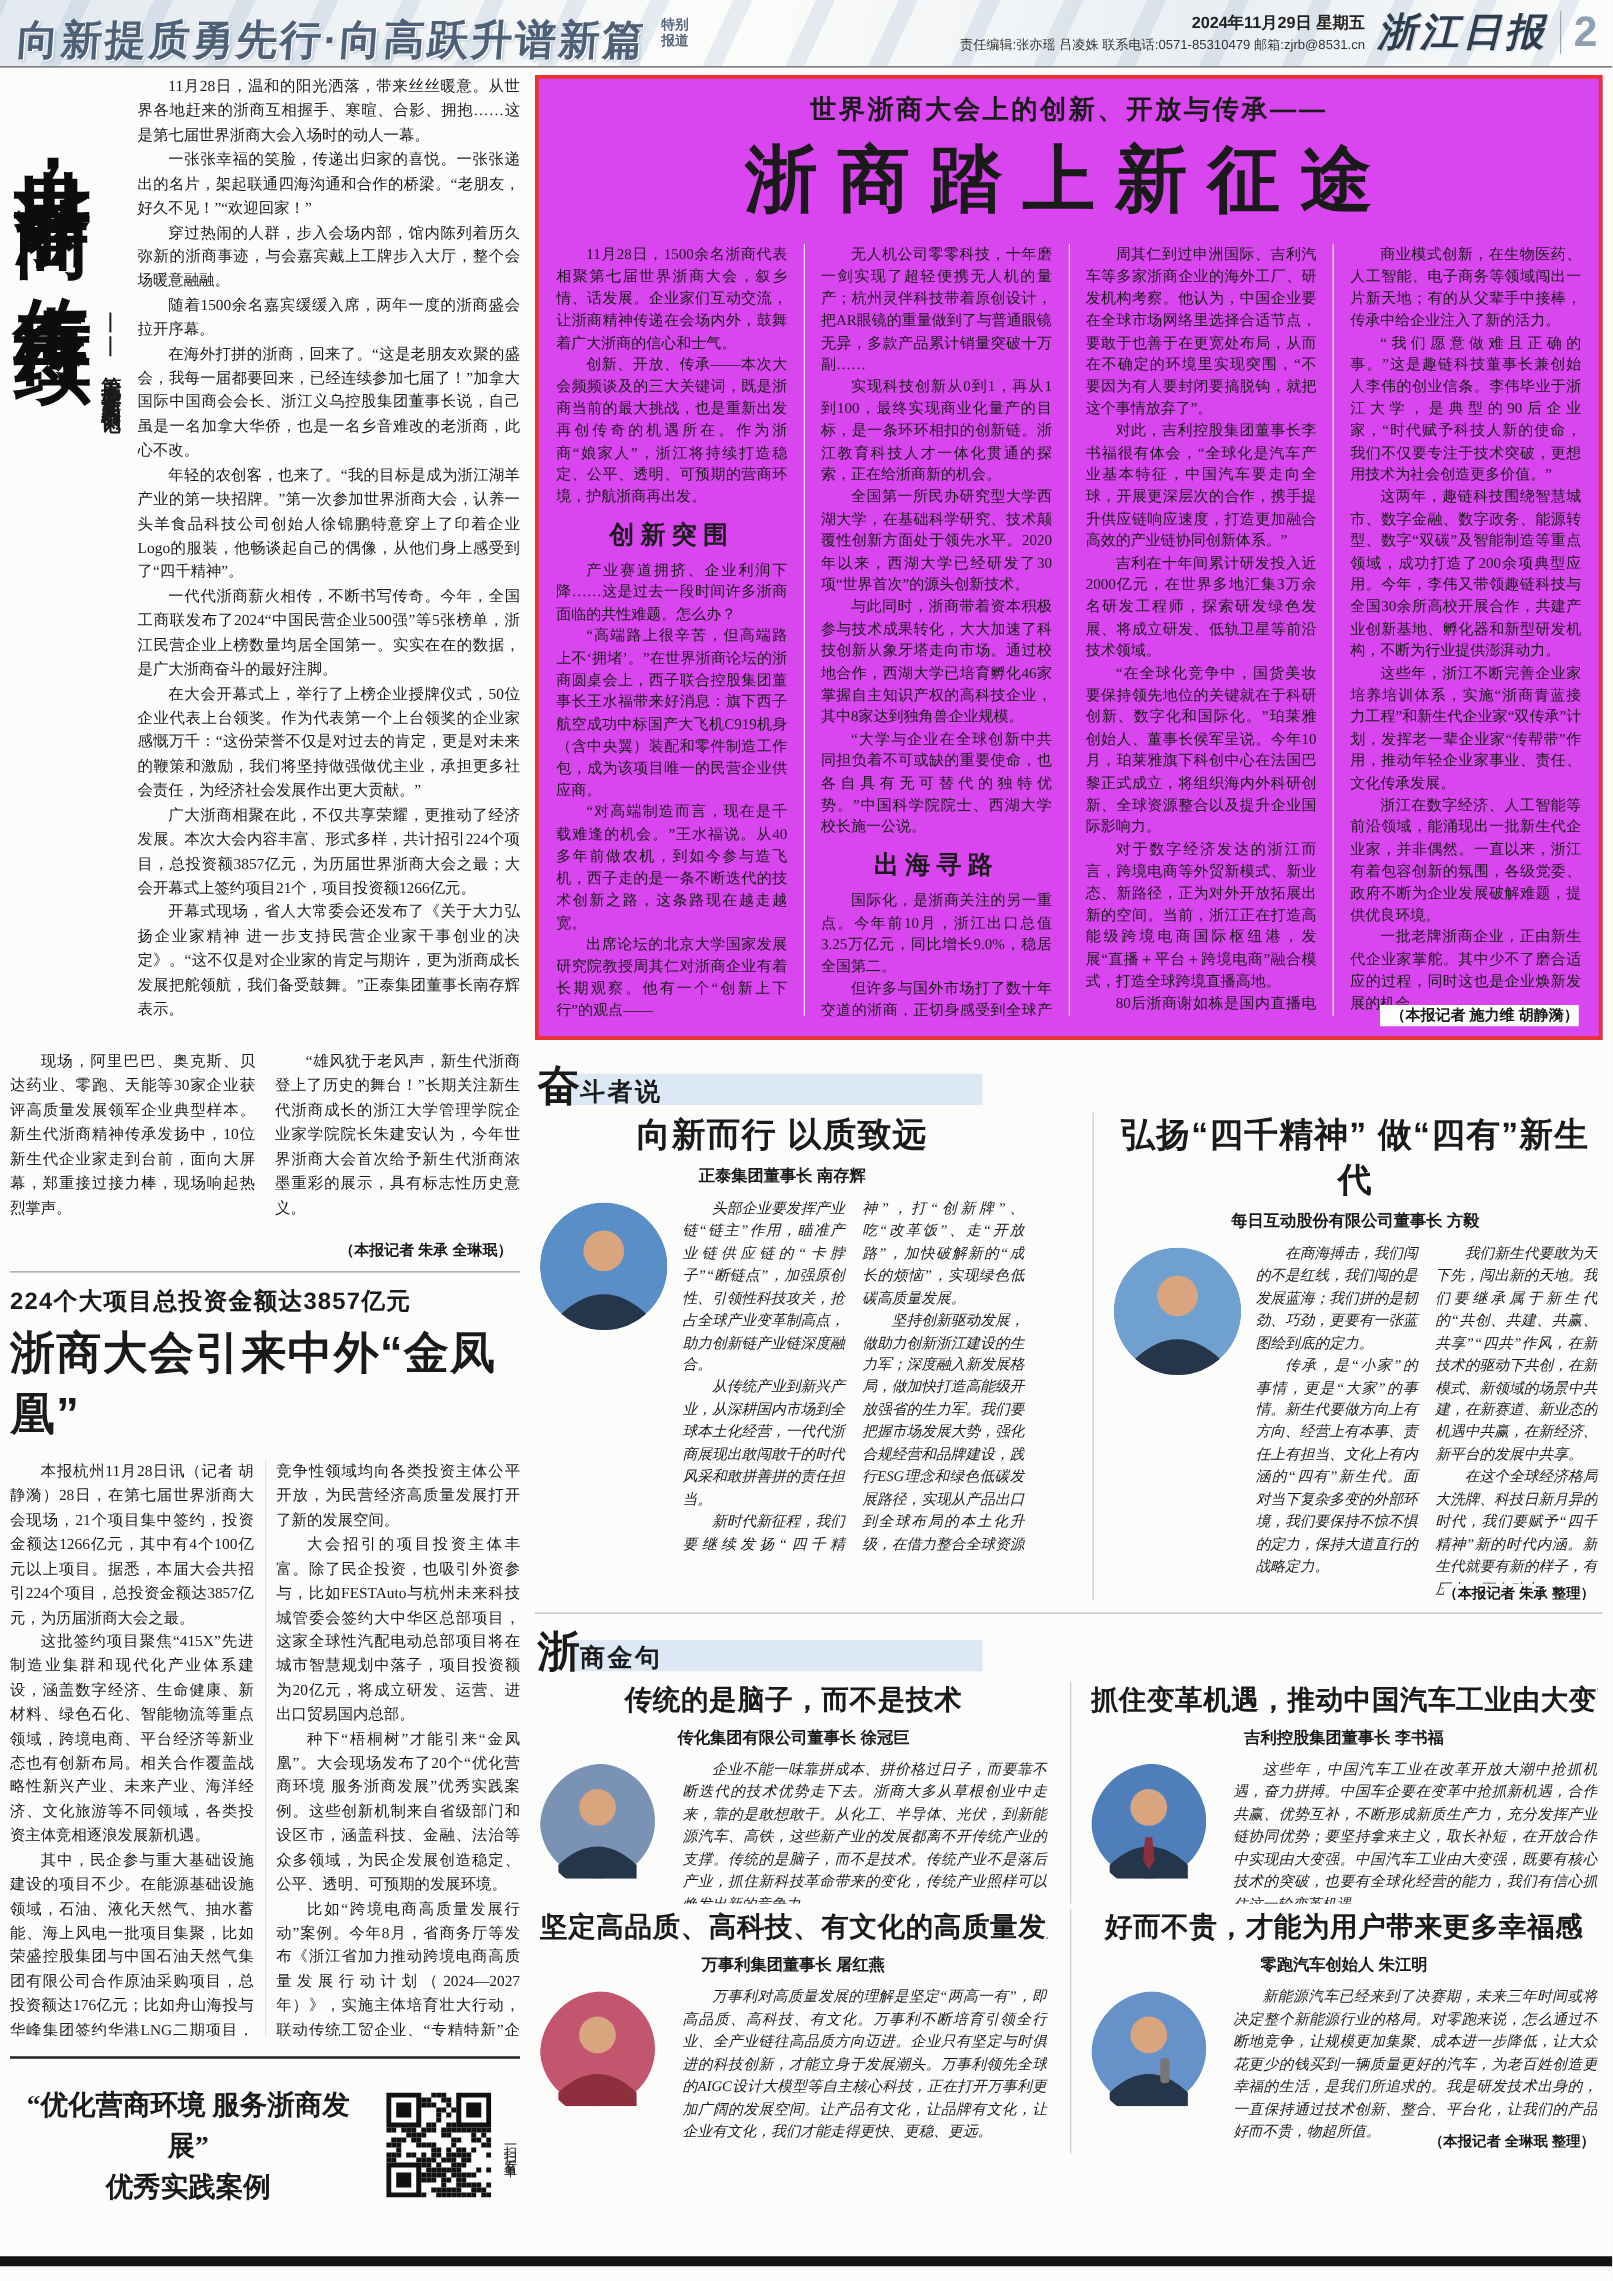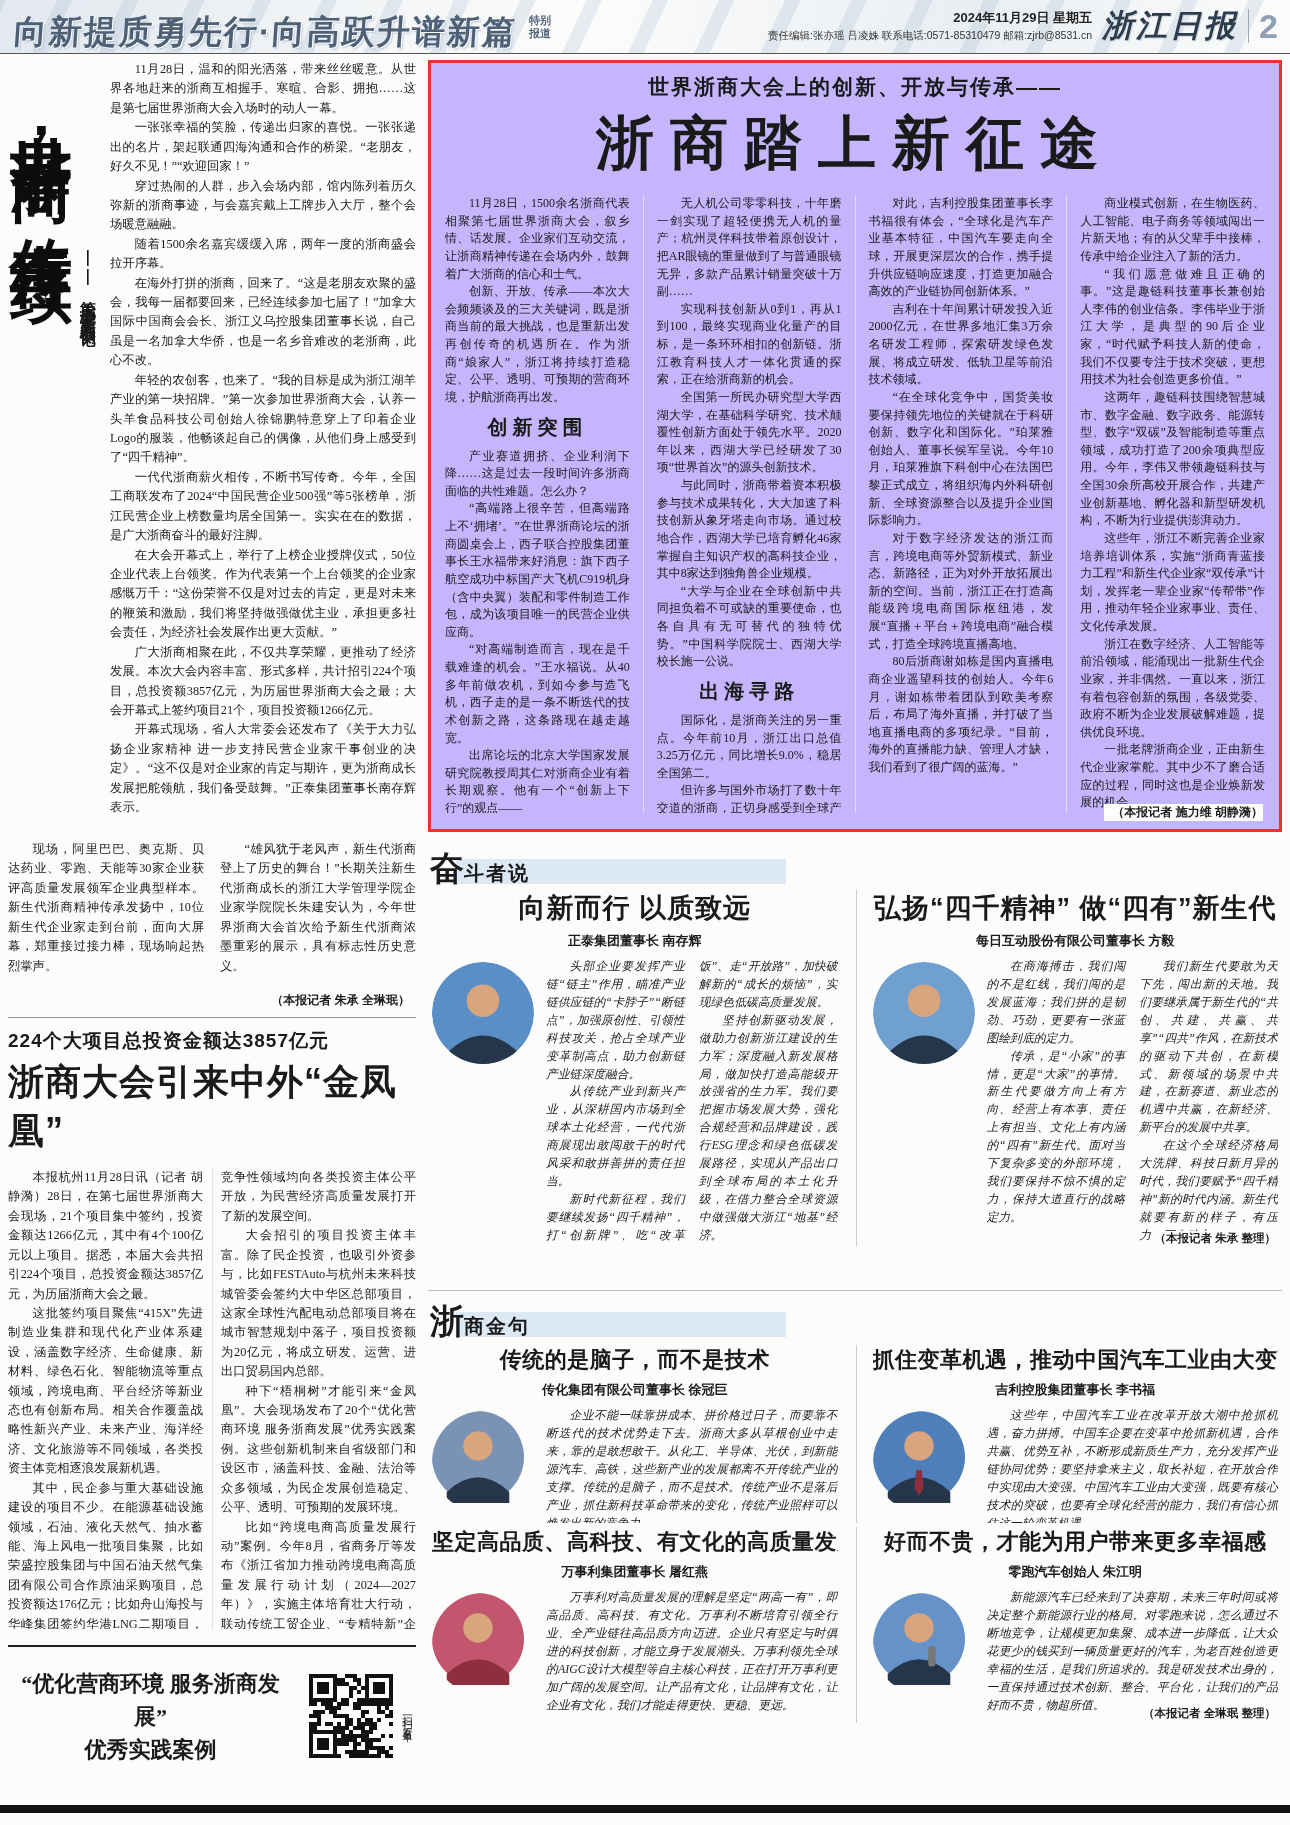--- a/index.html
+++ b/index.html
@@ -60,39 +60,39 @@
   .a2-head{font-family:"Liberation Sans",sans-serif;font-weight:900;font-size:36px;letter-spacing:1px;margin:4px 0 12px;}
   .a2-body{column-count:2;column-gap:18px;column-rule:1px solid #e2e2e2;height:498px;overflow:hidden;}
 
   
   .pbox{margin-top:16px;border-top:2px solid #222;padding-top:12px;height:128px;display:flex;align-items:center;gap:16px;overflow:hidden;}
   .pbox-text{flex:1;font-weight:900;font-size:22px;line-height:1.5;font-family:"Liberation Serif",serif;text-align:center;}
   .pbox-qr{flex:none;display:flex;align-items:center;gap:6px;}
   .qr-caption{font-size:10.5px;font-family:"Liberation Sans",sans-serif;line-height:1.6;color:#222;writing-mode:vertical-rl;letter-spacing:2px;}
 
   
-  .redbox{position:relative;border:3px solid var(--red);padding:10px 14px 12px;height:772px;overflow:hidden;background:#c4b5fd;}
+  .redbox{position:relative;border:3px solid var(--red);padding:10px 14px 12px;height:772px;overflow:hidden;background:#d946ef;}
   .rb-kicker{text-align:center;font-family:"Liberation Sans",sans-serif;font-weight:800;font-size:21px;letter-spacing:2px;}
   .rb-head{text-align:center;font-family:"Liberation Sans",sans-serif;font-weight:900;font-size:58px;letter-spacing:16px;margin:4px 0 12px;}
   .ncols{display:flex;height:618px;}
   .ncol{flex:1;min-width:0;overflow:hidden;}
   .ncol + .ncol{border-left:1px solid #ddd;margin-left:13px;padding-left:13px;}
   .ncol p.np{font-size:12px;line-height:1.47;}
   .rb-byline{position:absolute;right:16px;bottom:8px;background:#fdfdfc;font-weight:bold;font-size:12px;
     font-family:"Liberation Sans",sans-serif;padding-left:8px;}
 
   
   .sec-label{position:relative;height:42px;font-family:"Liberation Sans",sans-serif;margin:2px 0 2px 2px;}
   .sec-label .blue{position:absolute;left:26px;top:13px;width:330px;height:25px;background:var(--lightblue);}
   .sec-label .big{position:relative;font-size:34px;font-weight:900;}
   .sec-label .rest{position:relative;font-size:20px;font-weight:900;letter-spacing:2px;}
 
   
   .fighters{margin-top:12px;height:436px;overflow:hidden;}
-  .f-items{display:flex;}
+  .f-items{display:flex;gap:36px;}
   .f-item{flex:1;min-width:0;position:relative;padding:0 4px;}
   .f-item + .f-item{border-left:1px solid #ccc;margin-left:14px;padding-left:16px;}
   .f-title{text-align:center;font-family:"Liberation Sans",sans-serif;font-weight:900;font-size:27px;letter-spacing:1px;}
   .author{text-align:center;font-family:"Liberation Sans",sans-serif;font-weight:bold;font-size:13px;margin:6px 0 8px;}
   .f-body{display:flex;gap:12px;height:288px;overflow:hidden;}
   .avatar{flex:none;width:102px;height:102px;border-radius:50%;overflow:hidden;margin-top:4px;}
   .f-text{flex:1;min-width:0;column-count:2;column-gap:14px;overflow:hidden;}
   .kai p.np{font-style:italic;font-size:11.8px;line-height:1.52;}
   .f-byline{position:absolute;right:6px;bottom:0;font-weight:bold;font-size:11.5px;background:#fcfcfb;
     font-family:"Liberation Sans",sans-serif;}
@@ -385,20 +385,21 @@
               <p class="np">无人机公司零零科技，十年磨一剑实现了超轻便携无人机的量产；杭州灵伴科技带着原创设计，把AR眼镜的重量做到了与普通眼镜无异，多款产品累计销量突破十万副……</p>
               <p class="np">实现科技创新从0到1，再从1到100，最终实现商业化量产的目标，是一条环环相扣的创新链。浙江教育科技人才一体化贯通的探索，正在给浙商新的机会。</p>
               <p class="np">全国第一所民办研究型大学西湖大学，在基础科学研究、技术颠覆性创新方面处于领先水平。2020年以来，西湖大学已经研发了30项“世界首次”的源头创新技术。</p>
               <p class="np">与此同时，浙商带着资本积极参与技术成果转化，大大加速了科技创新从象牙塔走向市场。通过校地合作，西湖大学已培育孵化46家掌握自主知识产权的高科技企业，其中8家达到独角兽企业规模。</p>
               <p class="np">“大学与企业在全球创新中共同担负着不可或缺的重要使命，也各自具有无可替代的独特优势。”中国科学院院士、西湖大学校长施一公说。</p>
               <h4 class="np-h">出海寻路</h4>
               <p class="np">国际化，是浙商关注的另一重点。今年前10月，浙江出口总值3.25万亿元，同比增长9.0%，稳居全国第二。</p>
               <p class="np">但许多与国外市场打了数十年交道的浙商，正切身感受到全球产业链供应链的加速重构。产品出口如果仅靠拼价格，已经很难在市场立足。</p>
             </div>
           <div class="ncol">
+              <p class="np">周其仁到过申洲国际、吉利汽车等多家浙商企业的海外工厂、研发机构考察。他认为，中国企业要在全球市场网络里选择合适节点，要敢于也善于在更宽处布局，从而在不确定的环境里实现突围，“不要因为有人要封闭要搞脱钩，就把这个事情放弃了”。</p>
               <p class="np">对此，吉利控股集团董事长李书福很有体会，“全球化是汽车产业基本特征，中国汽车要走向全球，开展更深层次的合作，携手提升供应链响应速度，打造更加融合高效的产业链协同创新体系。”</p>
               <p class="np">吉利在十年间累计研发投入近2000亿元，在世界多地汇集3万余名研发工程师，探索研发绿色发展、将成立研发、低轨卫星等前沿技术领域。</p>
               <p class="np">“在全球化竞争中，国货美妆要保持领先地位的关键就在于科研创新、数字化和国际化。”珀莱雅创始人、董事长侯军呈说。今年10月，珀莱雅旗下科创中心在法国巴黎正式成立，将组织海内外科研创新、全球资源整合以及提升企业国际影响力。</p>
               <p class="np">对于数字经济发达的浙江而言，跨境电商等外贸新模式、新业态、新路径，正为对外开放拓展出新的空间。当前，浙江正在打造高能级跨境电商国际枢纽港，发展“直播＋平台＋跨境电商”融合模式，打造全球跨境直播高地。</p>
               <p class="np">80后浙商谢如栋是国内直播电商企业遥望科技的创始人。今年6月，谢如栋带着团队到欧美考察后，布局了海外直播，并打破了当地直播电商的多项纪录。“目前，海外的直播能力缺、管理人才缺，我们看到了很广阔的蓝海。”</p>
             </div>
           <div class="ncol">
               <p class="np">商业模式创新，在生物医药、人工智能、电子商务等领域闯出一片新天地；有的从父辈手中接棒，传承中给企业注入了新的活力。</p>
               <p class="np">“我们愿意做难且正确的事。”这是趣链科技董事长兼创始人李伟的创业信条。李伟毕业于浙江大学，是典型的90后企业家，“时代赋予科技人新的使命，我们不仅要专注于技术突破，更想用技术为社会创造更多价值。”</p>
               <p class="np">这两年，趣链科技围绕智慧城市、数字金融、数字政务、能源转型、数字“双碳”及智能制造等重点领域，成功打造了200余项典型应用。今年，李伟又带领趣链科技与全国30余所高校开展合作，共建产业创新基地、孵化器和新型研发机构，不断为行业提供澎湃动力。</p>

